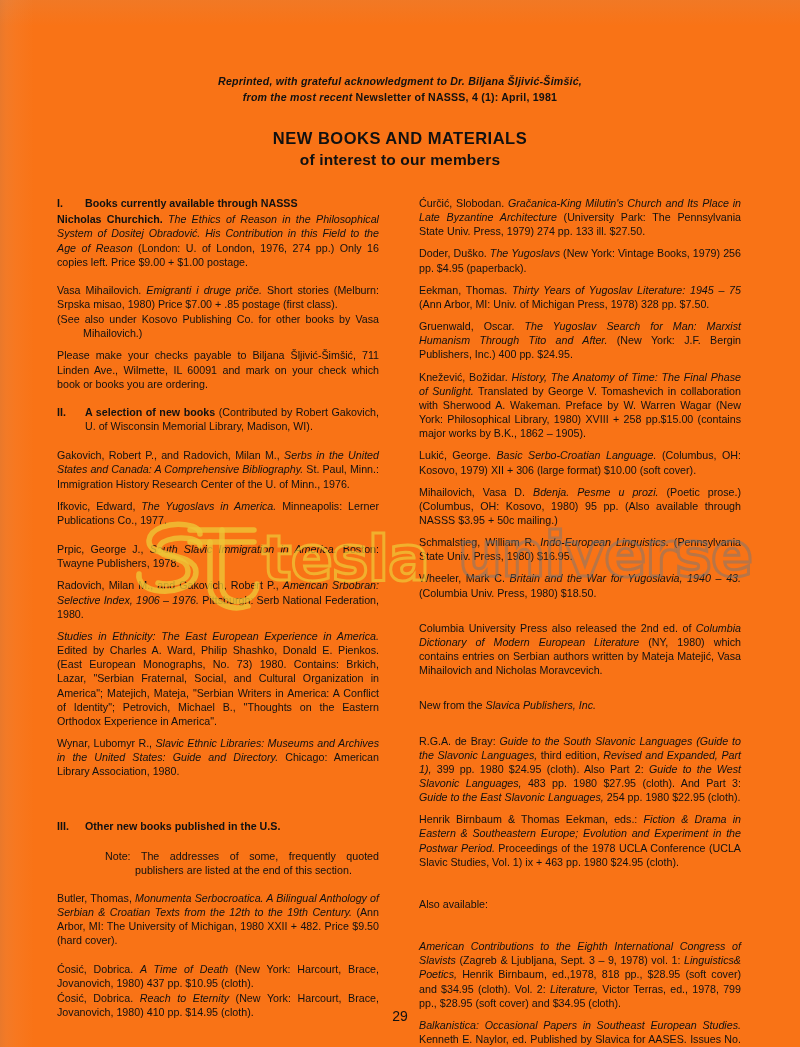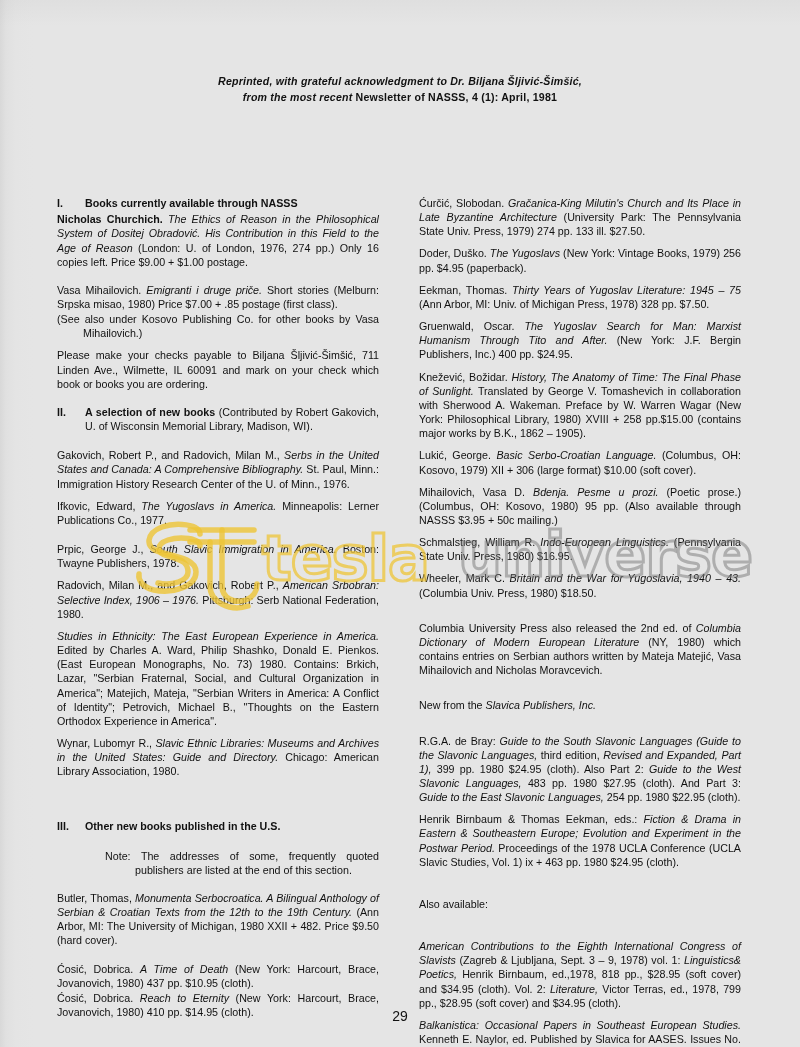--- a/index.html
+++ b/index.html
@@ -4,21 +4,21 @@
 <style>
   html, body {
     margin: 0;
     padding: 0;
     background: #ffffff;
   }
   #page {
     position: relative;
     width: 800px;
     height: 1047px;
-    background: #e5e5e5;
+    background: #f97316;
     overflow: hidden;
     font-family: "Liberation Sans", sans-serif;
     color: #111111;
     -webkit-font-smoothing: antialiased;
   }
   
   #scan-shadow-left {
     position: absolute;
     left: 0; top: 0;
     width: 34px; height: 100%;
@@ -187,20 +187,24 @@
 <div id="page">
 
   <div id="scan-shadow-left"></div>
   <div id="scan-shadow-top"></div>
 
   <div id="credit-line">
     <div>Reprinted, with grateful acknowledgment to Dr. Biljana Šljivić-Šimšić,</div>
     <div><span>from the most recent </span><span class="plain">Newsletter of NASSS, 4 (1): April, 1981</span></div>
   </div>
 
+  <div id="masthead">
+    <div class="line1">NEW BOOKS AND MATERIALS</div>
+    <div class="line2">of interest to our members</div>
+  </div>
 
   <div id="columns">
 
     <div class="column" id="col-left">
 
       <div class="sec-head">
         <span class="num">I.</span>
         <span class="txt">Books currently available through NASSS</span>
       </div>
 

